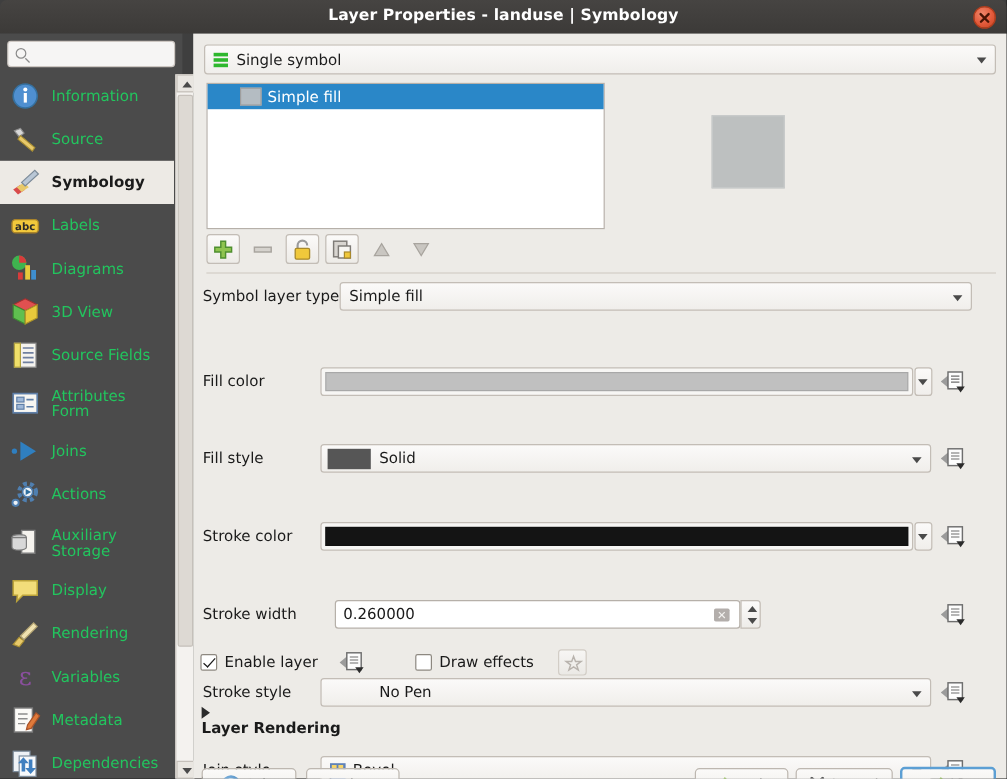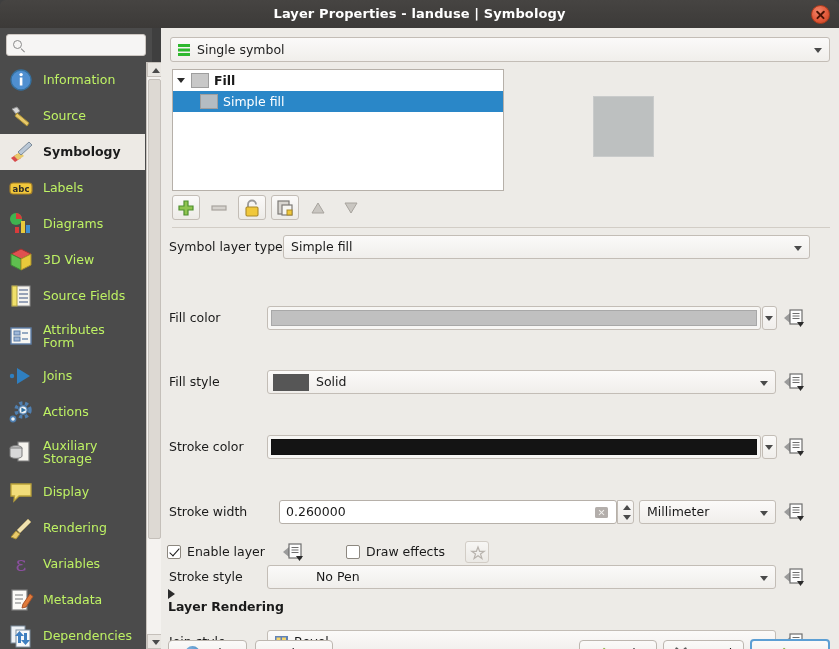--- a/index.html
+++ b/index.html
@@ -79,21 +79,21 @@
   .navlist {
     position: absolute; left: 0; top: 34px;
     width: 145px; height: 587px;
     overflow: hidden;
   }
   .navitem {
     position: relative;
     display: flex; align-items: center;
     height: 36px;
     padding-left: 8px;
-    color: #bef264; font-size: 12.5px;
+    color: #22c55e; font-size: 12.5px;
     cursor: pointer;
   }
   .navitem.tall { height: 44px; }
   .navitem.active {
     background: #edeae5;
     color: #1b1b1b;
     font-weight: bold;
   }
   .navitem .nav-ico {
     width: 28px; height: 26px;
@@ -515,25 +515,20 @@
       <svg class="rc-icon" viewBox="0 0 14 14">
         <rect x="1" y="1" width="12" height="3" fill="#2eb82e"></rect>
         <rect x="1" y="5.5" width="12" height="3" fill="#2eb82e"></rect>
         <rect x="1" y="10" width="12" height="3" fill="#2eb82e"></rect>
       </svg>
       <div class="rc-text">Single symbol</div>
       <div class="combo-arrow"></div>
     </div>
 
     <div class="tree" id="symbol-tree">
-        <div class="tree-row">
-          <span class="expander"></span>
-          <span class="swatch" style="background: rgb(200, 200, 200);"></span>
-          <span class="tlabel">Fill</span>
-        </div>
         <div class="tree-row sel child">
           <span class="swatch" style="background: rgb(180, 188, 194);"></span>
           <span class="tlabel">Simple fill</span>
         </div>
       </div>
 
     <div class="preview">
       <div class="preview-square" id="preview-square" style="background: rgb(189, 192, 192); border-color: rgb(201, 203, 203);"></div>
     </div>
 
@@ -645,24 +640,20 @@
 
       <div class="row">
         <div class="lbl" style="left:8px; top:143px;">Stroke width</div>
         <div class="spin-input" style="left:118px; top:139px; width:338px;">
           <div class="si-text">0.260000</div>
           <div class="clear-ico"></div>
         </div>
         <div class="spin-btns" style="left:456px; top:139px;">
           <div class="tri up"></div>
             <div class="tri dn"></div>
-        </div>
-        <div class="field-combo" style="left:478px; top:139px; width:137px;">
-          <div class="fc-text" style="left:7px;">Millimeter</div>
-          <div class="combo-arrow"></div>
         </div>
         <div class="dd-btn" style="left:622px; top:140px;">
           <svg viewBox="0 0 22 22" width="22" height="22">
             <polygon points="1,11 7,6 7,16" fill="#9b9b9b"></polygon>
             <rect x="7" y="3" width="12" height="14" fill="#fdfdfd" stroke="#6e6e6e" stroke-width="1.2"></rect>
             <line x1="9.5" y1="6.5" x2="16.5" y2="6.5" stroke="#6e6e6e" stroke-width="1"></line>
             <line x1="9.5" y1="9" x2="16.5" y2="9" stroke="#6e6e6e" stroke-width="1"></line>
             <line x1="9.5" y1="11.5" x2="16.5" y2="11.5" stroke="#6e6e6e" stroke-width="1"></line>
             <polygon points="14,15 21,15 17.5,20" fill="#2b2b2b"></polygon>
           </svg>

